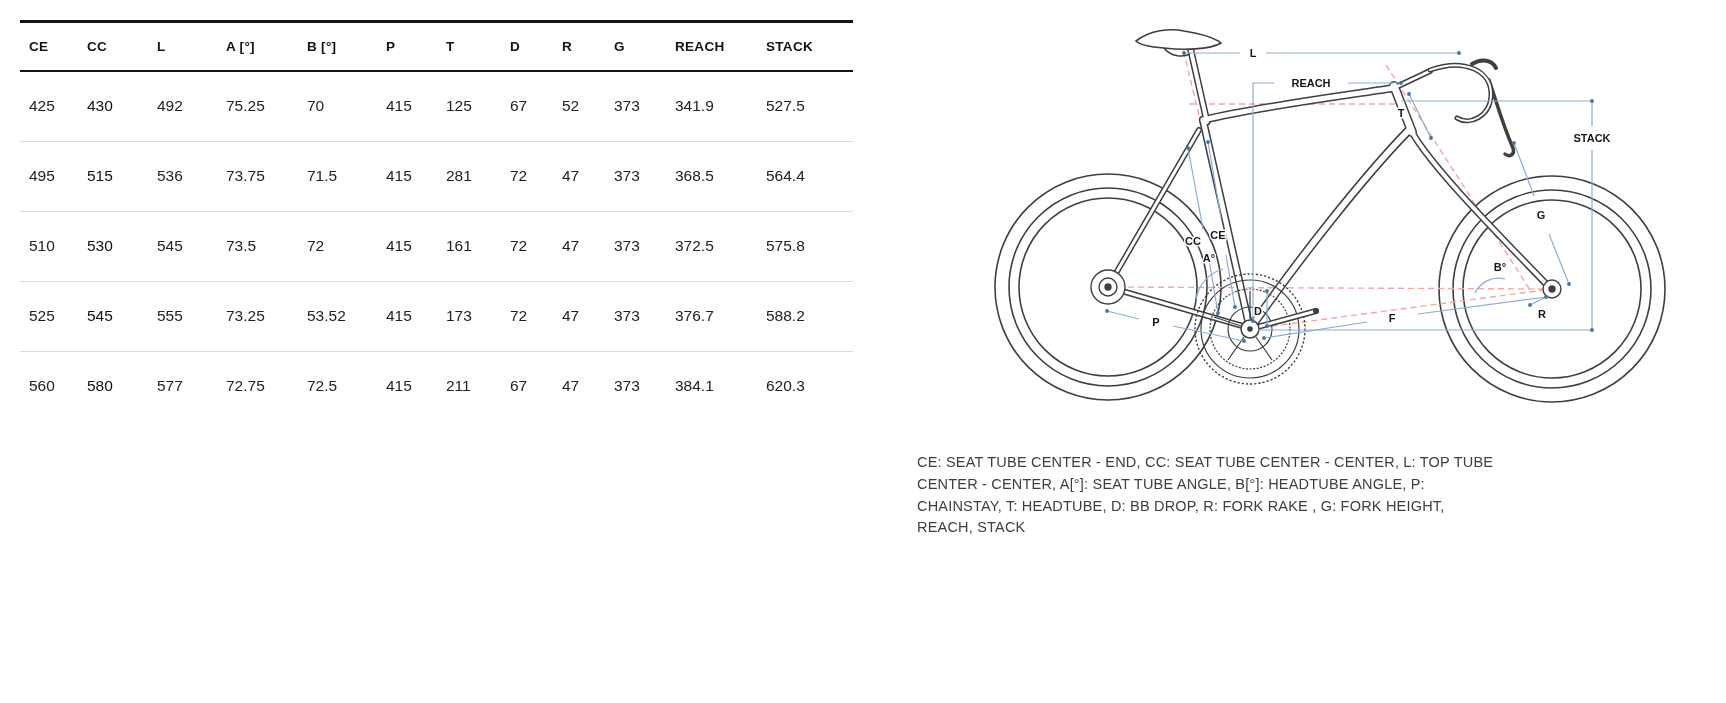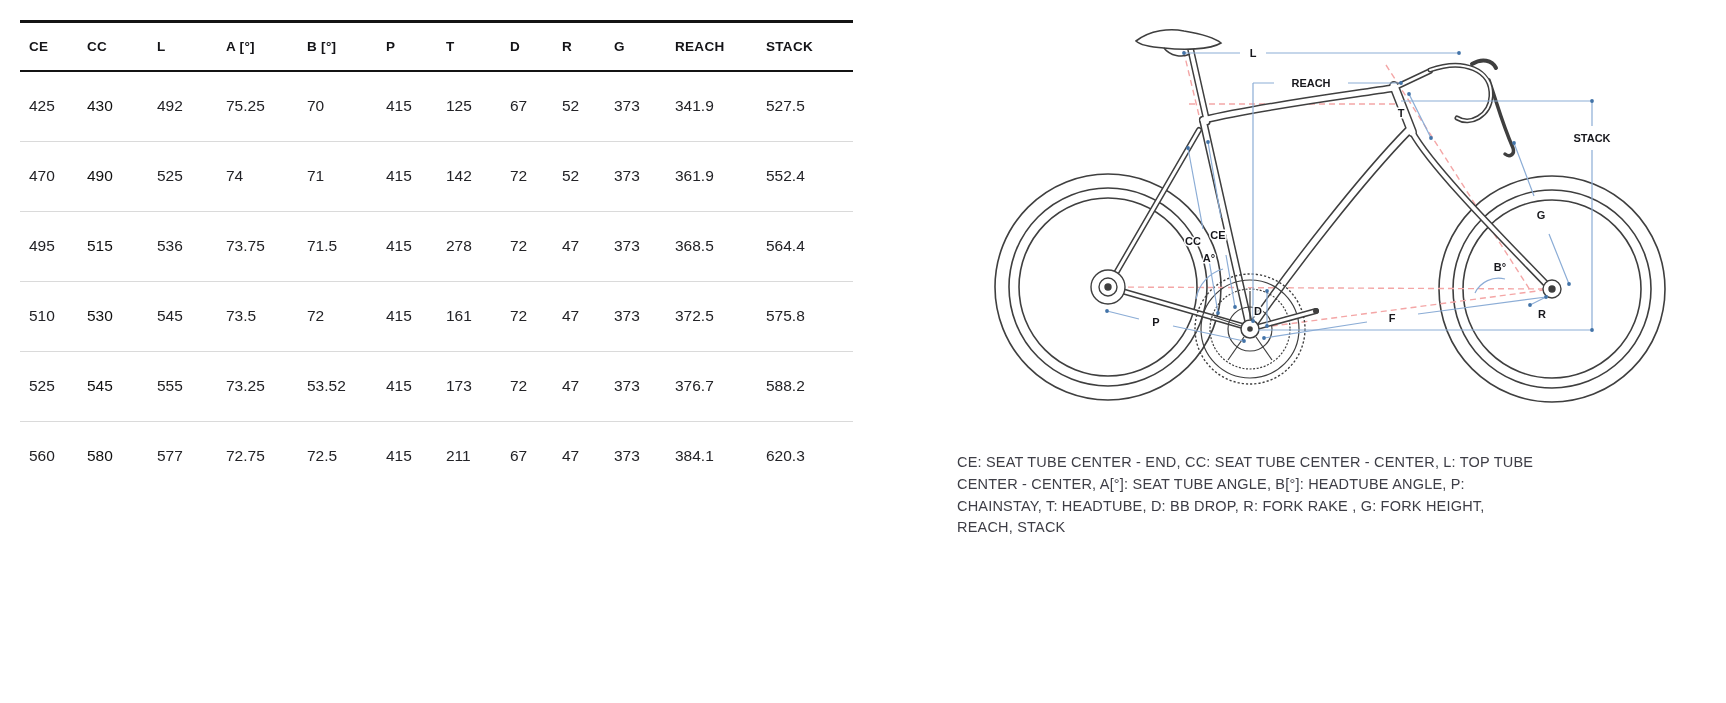--- a/index.html
+++ b/index.html
@@ -23,21 +23,21 @@
   th:nth-child(10){width:61px} th:nth-child(11){width:91px} th:nth-child(12){width:auto}
   td.col-cc { font-weight:normal; color:#111; }
 
   
   .diagram { position:absolute; left:912px; top:8px; }
   .diagram text { font-family:"Liberation Sans", sans-serif; font-size:11px; font-weight:bold;
                   fill:#17171c; text-anchor:middle; paint-order:stroke; stroke:#ffffff; stroke-width:3px; }
 
   
   .legend { position:absolute; left:917px; top:452px; width:587px;
-            font-size:14.5px; line-height:1.5; color:#3e3e46; letter-spacing:.2px;margin-left:40px; }
+            font-size:14.5px; line-height:1.5; color:#3e3e46; letter-spacing:.2px; }
 </style>
 </head>
 <body>
 
 <div class="page">
 
   <div class="geo-table-wrap">
     <table>
       <thead>
           <tr>
@@ -64,41 +64,27 @@
             <td>70</td>
             <td>415</td>
             <td>125</td>
             <td>67</td>
             <td>52</td>
             <td>373</td>
             <td>341.9</td>
             <td>527.5</td>
           </tr>
           <tr>
-            <td>470</td>
-            <td class="col-cc">490</td>
-            <td>525</td>
-            <td>74</td>
-            <td>71</td>
-            <td>415</td>
-            <td>142</td>
-            <td>72</td>
-            <td>52</td>
-            <td>373</td>
-            <td>361.9</td>
-            <td>552.4</td>
-          </tr>
-          <tr>
             <td>495</td>
             <td class="col-cc">515</td>
             <td>536</td>
             <td>73.75</td>
             <td>71.5</td>
             <td>415</td>
-            <td>278</td>
+            <td>281</td>
             <td>72</td>
             <td>47</td>
             <td>373</td>
             <td>368.5</td>
             <td>564.4</td>
           </tr>
           <tr>
             <td>510</td>
             <td class="col-cc">530</td>
             <td>545</td>

